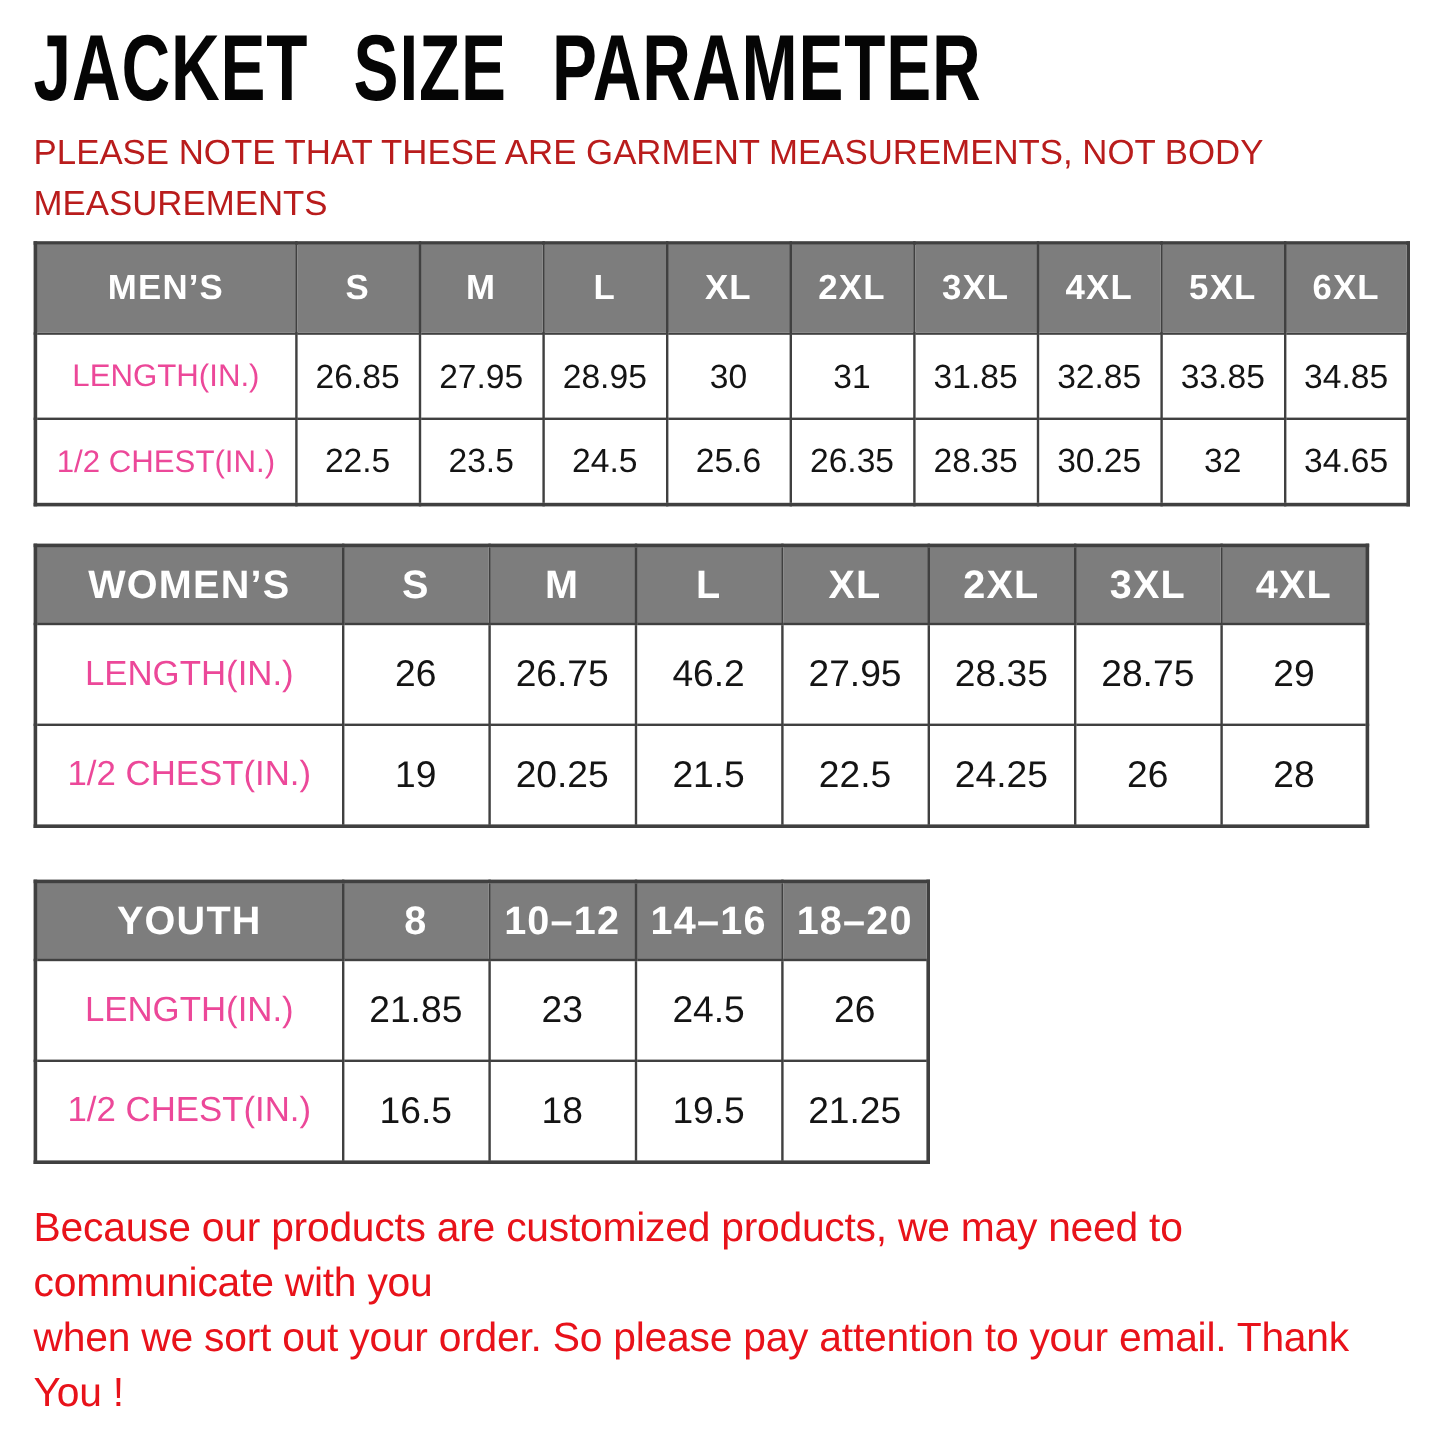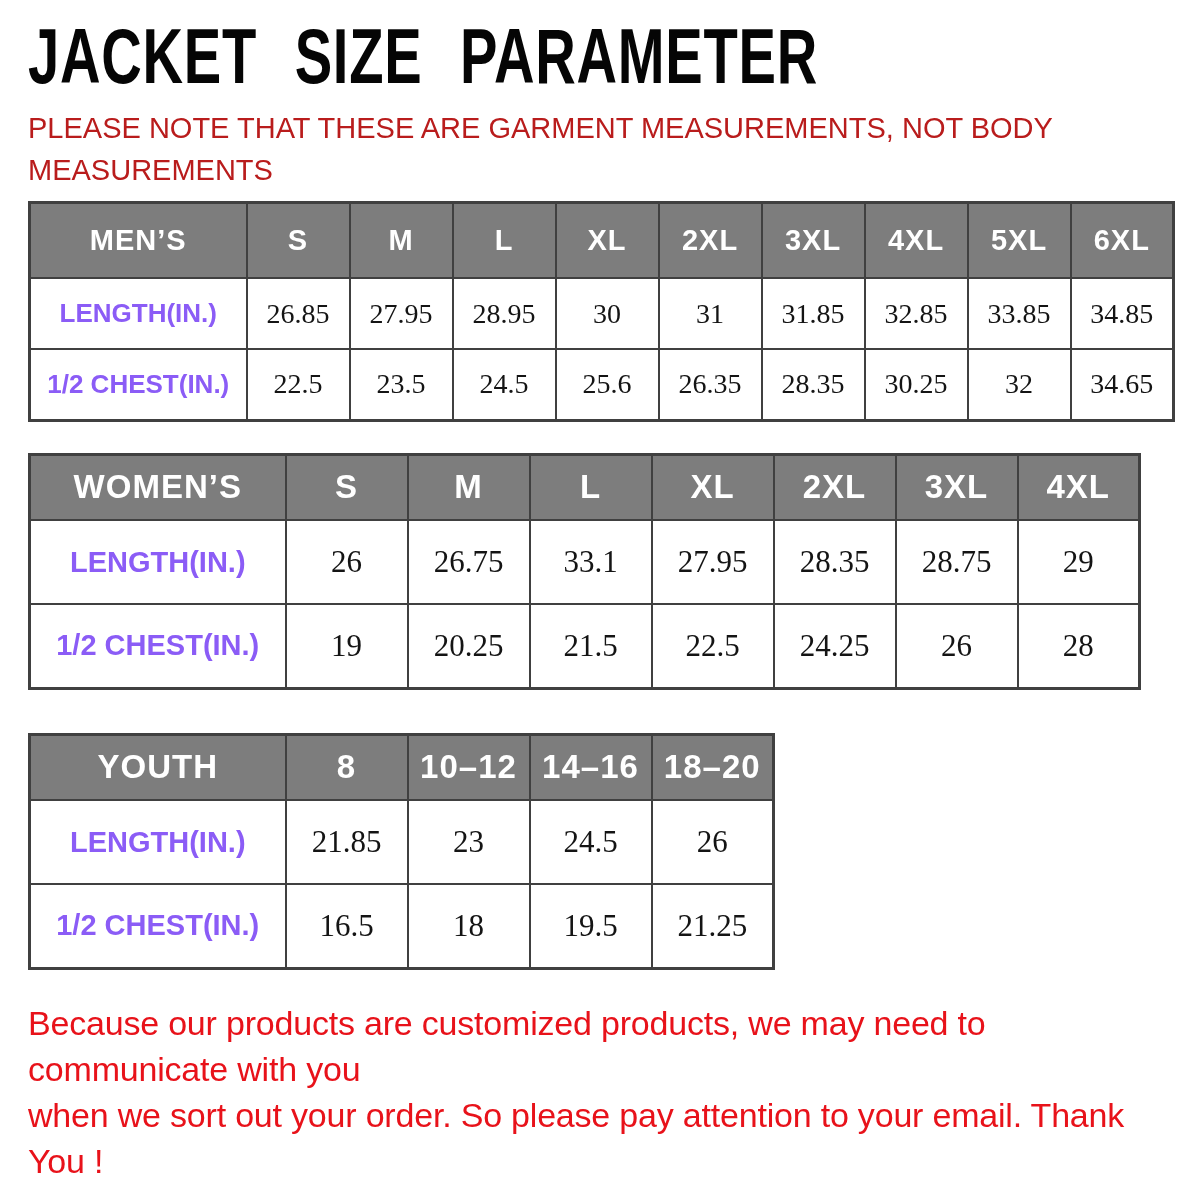--- a/index.html
+++ b/index.html
@@ -58,25 +58,25 @@
   }
   table.size-table thead th {
     background: #7d7d7d;
     color: #ffffff;
     font-weight: bold;
     letter-spacing: 1px;
     font-family: "Liberation Sans", sans-serif;
   }
   td.row-label {
     font-family: "Liberation Sans", sans-serif;
-    font-weight: 700;
-    color: #8b5cf6;
+    font-weight: 400;
+    color: #ec4899;
   }
   td.num-cell {
-    font-family: Liberation Serif, serif;
+    font-family: Liberation Sans, sans-serif;
     color: #141414;
   }
   
   .t-mens { margin-top: 10px; }
   .t-mens col.c-first { width: 217px; }
   .t-mens col.c-size  { width: 103px; }
   .t-mens tr.header-row { height: 76px; }
   .t-mens tr.data-row   { height: 71px; }
   .t-mens thead th { font-size: 29px; }
   .t-mens td.row-label { font-size: 26px; }
@@ -188,21 +188,21 @@
           <th>2XL</th>
           <th>3XL</th>
           <th>4XL</th>
         </tr>
       </thead>
       <tbody>
         <tr class="data-row">
           <td class="row-label">LENGTH(IN.)</td>
           <td class="num-cell">26</td>
           <td class="num-cell">26.75</td>
-          <td class="num-cell">33.1</td>
+          <td class="num-cell">46.2</td>
           <td class="num-cell">27.95</td>
           <td class="num-cell">28.35</td>
           <td class="num-cell">28.75</td>
           <td class="num-cell">29</td>
         </tr>
         <tr class="data-row">
           <td class="row-label">1/2 CHEST(IN.)</td>
           <td class="num-cell">19</td>
           <td class="num-cell">20.25</td>
           <td class="num-cell">21.5</td>

